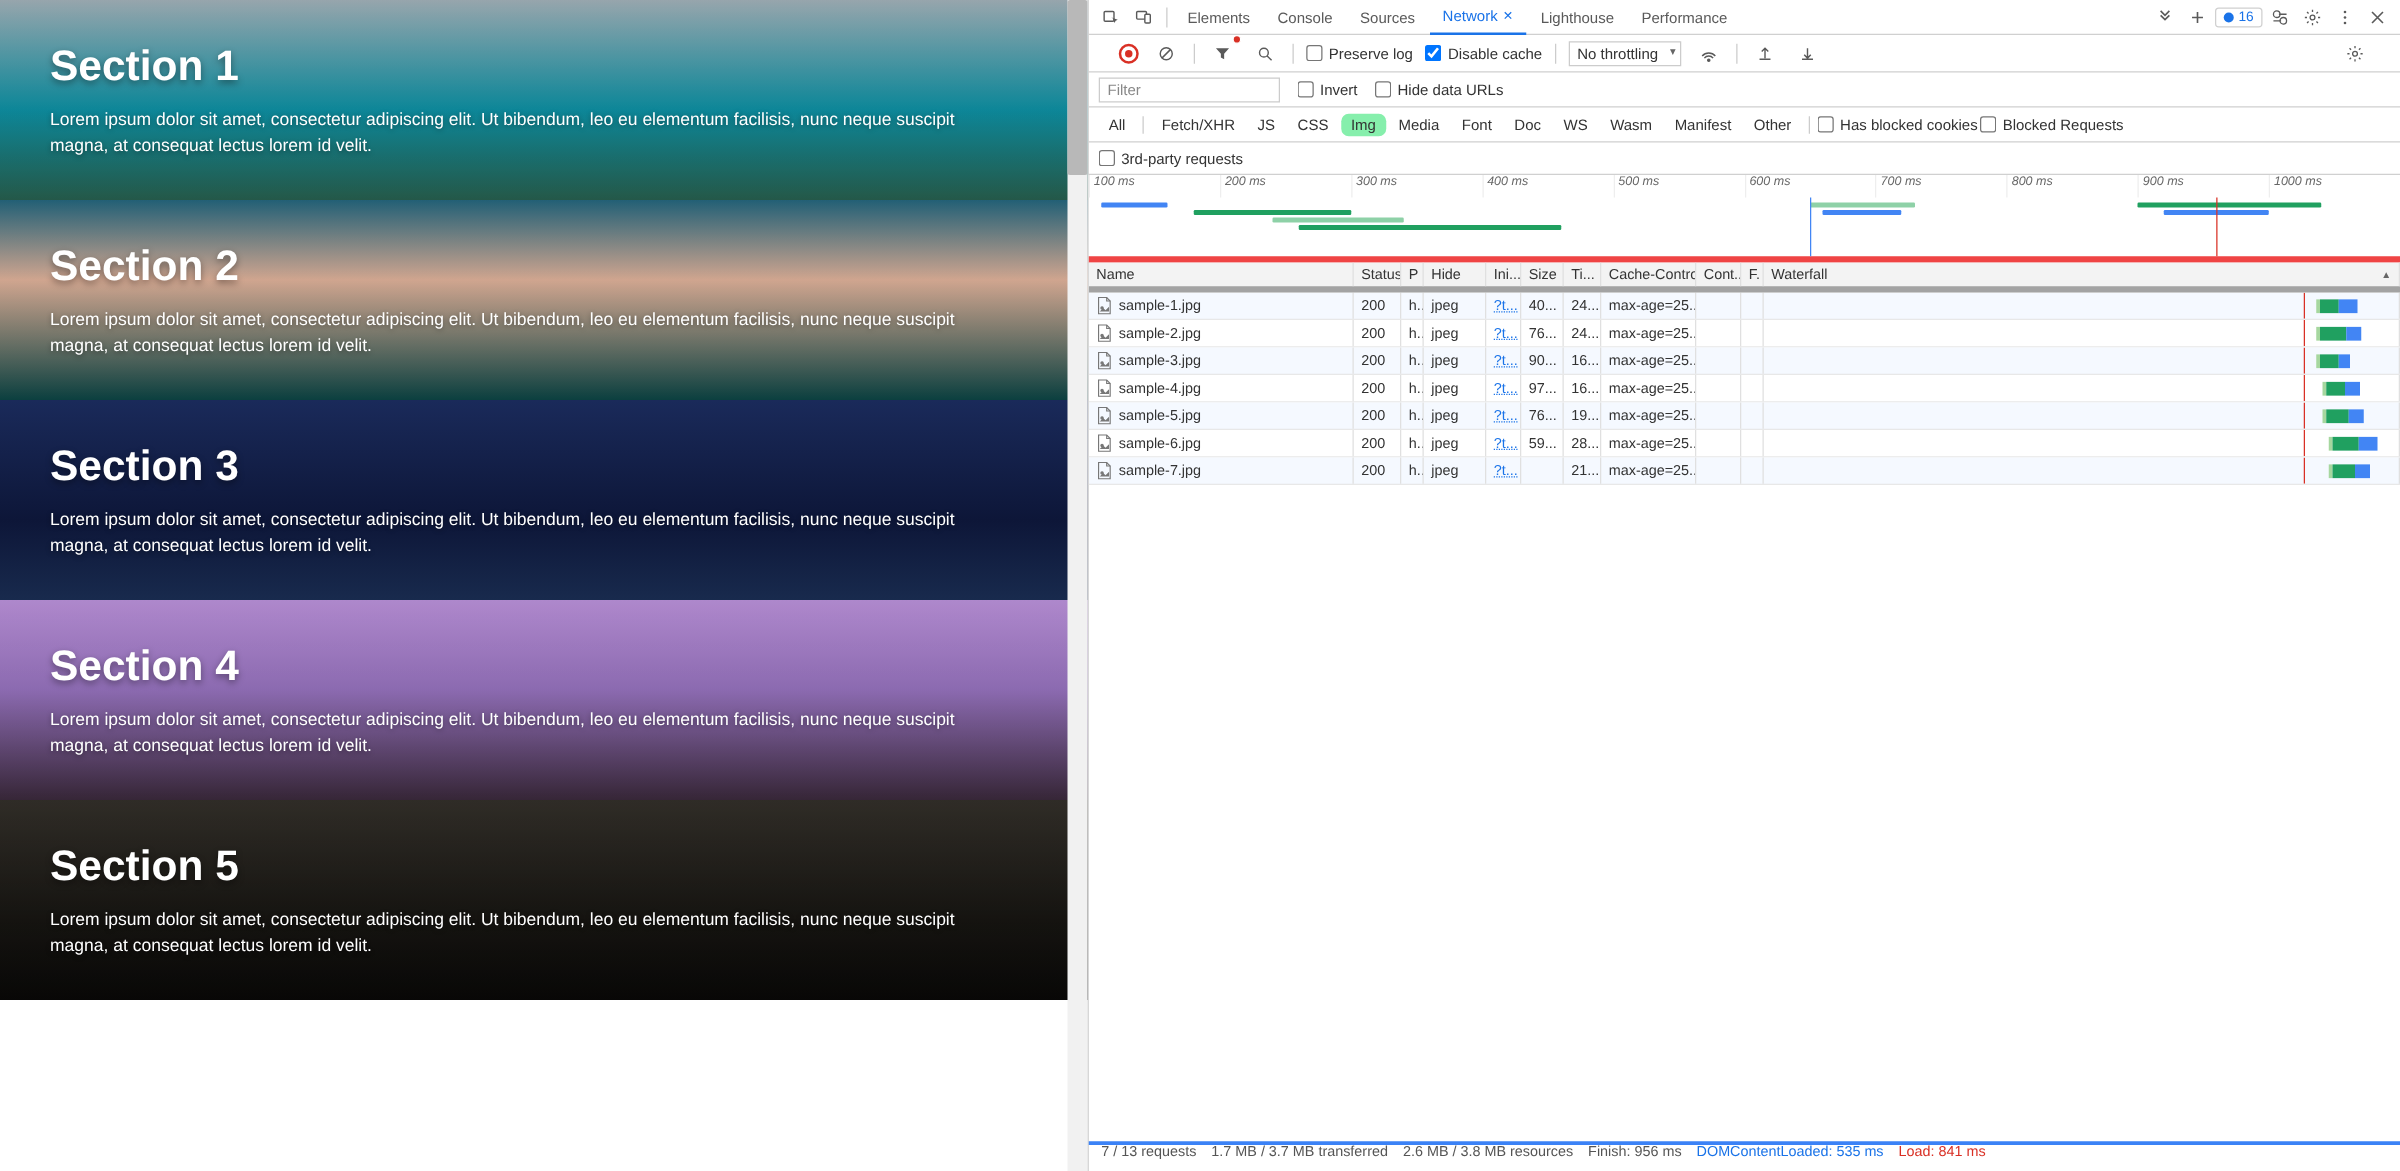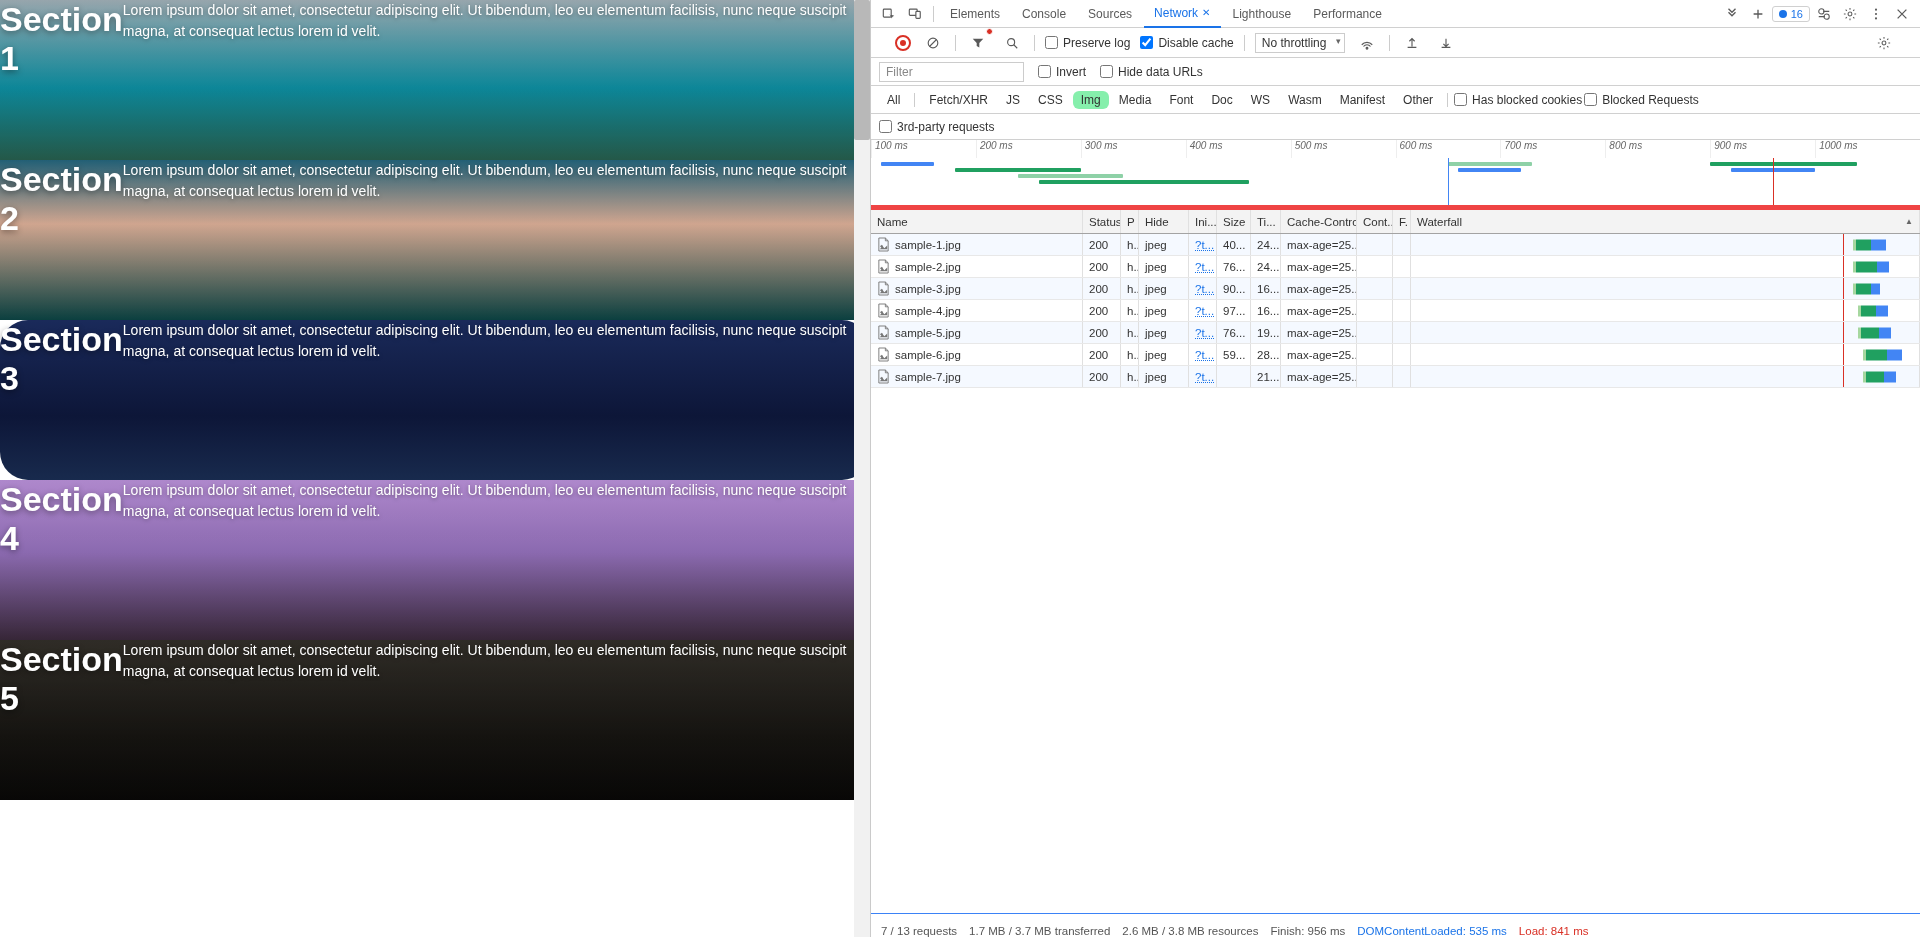--- a/index.html
+++ b/index.html
@@ -1,25 +1,25 @@
 <!DOCTYPE html>
 <html><head>
 <meta charset="utf-8">
 <style>
 * { margin:0; padding:0; box-sizing:border-box; }
 body { font-family:"Segoe UI",Arial,sans-serif; font-size:12px; color:#333; background:#fff; display:flex; height:937px; overflow:hidden; }
 
 
 .page-pane { width:870px; height:100%; overflow:hidden; position:relative; }
-.section { width:100%; height:160px; color:#fff; position:relative; display:flex; flex-direction:row; justify-content:center; }
+.section { width:100%; height:160px; padding:40px; color:#fff; position:relative; display:flex; flex-direction:column; justify-content:center; }
 .section h1 { font-size:34px; font-weight:700; margin-bottom:12px; text-shadow:0 2px 6px rgba(0,0,0,.4); }
 .section p { font-size:14px; line-height:1.5; max-width:760px; text-shadow:0 1px 4px rgba(0,0,0,.4); }
 .s1 { background:linear-gradient(rgba(0,0,0,.1),rgba(0,0,0,.2)),linear-gradient(180deg,#a8b8c0 0%,#0f9fb4 55%,#2d6e5a 100%); }
 .s2 { background:linear-gradient(rgba(0,0,0,.15),rgba(0,0,0,.15)),linear-gradient(180deg,#28708a 0%,#f4c2a8 40%,#0d4a4a 100%); }
-.s3 { background:linear-gradient(180deg,#1a2a5a 0%,#0d1638 60%,#182a4d 100%);border-radius:28px; }
+.s3 { background:linear-gradient(180deg,#1a2a5a 0%,#0d1638 60%,#182a4d 100%); }
 .s4 { background:linear-gradient(rgba(0,0,0,.1),rgba(0,0,0,.1)),linear-gradient(180deg,#c297e3 0%,#9b76c4 45%,#3c2a3d 100%); }
 .s5 { background:linear-gradient(rgba(0,0,0,.2),rgba(0,0,0,.2)),linear-gradient(180deg,#3b3730 0%,#1a1814 60%,#0a0908 100%); }
 .page-scrollbar { position:absolute; right:0; top:0; width:16px; height:100%; background:#f1f1f1; }
 .page-scrollbar-thumb { width:100%; height:140px; background:#b8b8b8; border-radius:2px; }
 
 
 .devtools { flex:1; height:100%; display:flex; flex-direction:column; border-left:1px solid #cacaca; background:#fff; }
 .toolbar { display:flex; align-items:center; height:28px; border-bottom:1px solid #d0d0d0; padding:0 6px; gap:2px; }
 .icon-btn { width:24px; height:24px; display:flex; align-items:center; justify-content:center; border-radius:2px; cursor:pointer; color:#5a5a5a; }
 .icon-btn svg { width:14px; height:14px; }
@@ -60,21 +60,21 @@
 .ov-bar.green { background:#20a060; }
 .ov-bar.blue { background:#4285f4; }
 .ov-bar.ltg { background:#8ed1a7; }
 .ov-line { position:absolute; top:0; bottom:0; width:1px; }
 .ov-line.blue { background:#4285f4; }
 .ov-line.red { background:#d93025; }
 
 
 .req-table { flex:1; overflow:auto; font-size:11.5px; }
 .req-head, .req-row { display:flex; border-bottom:1px solid #e8e8e8; }
-.req-head { background:#f3f3f3; border-bottom:1px solid #a3a3a3; height:24px; position:sticky; top:0; z-index:1; }
+.req-head { background:#f3f3f3; border-bottom:5px solid #a3a3a3; height:24px; position:sticky; top:0; z-index:1; }
 .req-row:nth-child(odd) { background:#f5f9ff; }
 .req-row:nth-child(even) { background:#fff; }
 .cell { padding:3px 6px; border-right:1px solid #e0e0e0; overflow:hidden; white-space:nowrap; text-overflow:ellipsis; display:flex; align-items:center; }
 .c-name { width:212px; gap:5px; }
 .c-status { width:38px; }
 .c-p { width:18px; }
 .c-type { width:50px; }
 .c-init { width:28px; color:#1a73e8; text-decoration:underline dotted; cursor:pointer; }
 .c-size { width:34px; }
 .c-time { width:30px; }
@@ -87,21 +87,21 @@
 .file-ico { width:13px; height:15px; flex-shrink:0; }
 .wf-bar { position:absolute; top:50%; transform:translateY(-50%); height:11px; display:flex; }
 .wf-seg { height:100%; }
 .wf-seg.q { background:#a6d79f; }
 .wf-seg.w { background:#20a060; }
 .wf-seg.d { background:#4285f4; }
 .wf-line { position:absolute; top:0; bottom:0; width:1px; }
 .wf-line.red { background:#d93025; }
 
 
-.status-bar { height:24px; border-top:1px solid #3b82f6; display:flex; align-items:flex-end; padding:0 10px; gap:12px; font-size:11.5px; color:#555; }
+.status-bar { height:24px; border-top:3px solid #3b82f6; display:flex; align-items:flex-start; padding:0 10px; gap:12px; font-size:11.5px; color:#555; }
 .status-bar .dcl { color:#1a73e8; }
 .status-bar .load { color:#d93025; }
 </style>
 </head>
 <body>
 
 <div class="page-pane">
   <div class="section s1">
     <h1>Section 1</h1>
     <p>Lorem ipsum dolor sit amet, consectetur adipiscing elit. Ut bibendum, leo eu elementum facilisis, nunc neque suscipit magna, at consequat lectus lorem id velit.</p>

